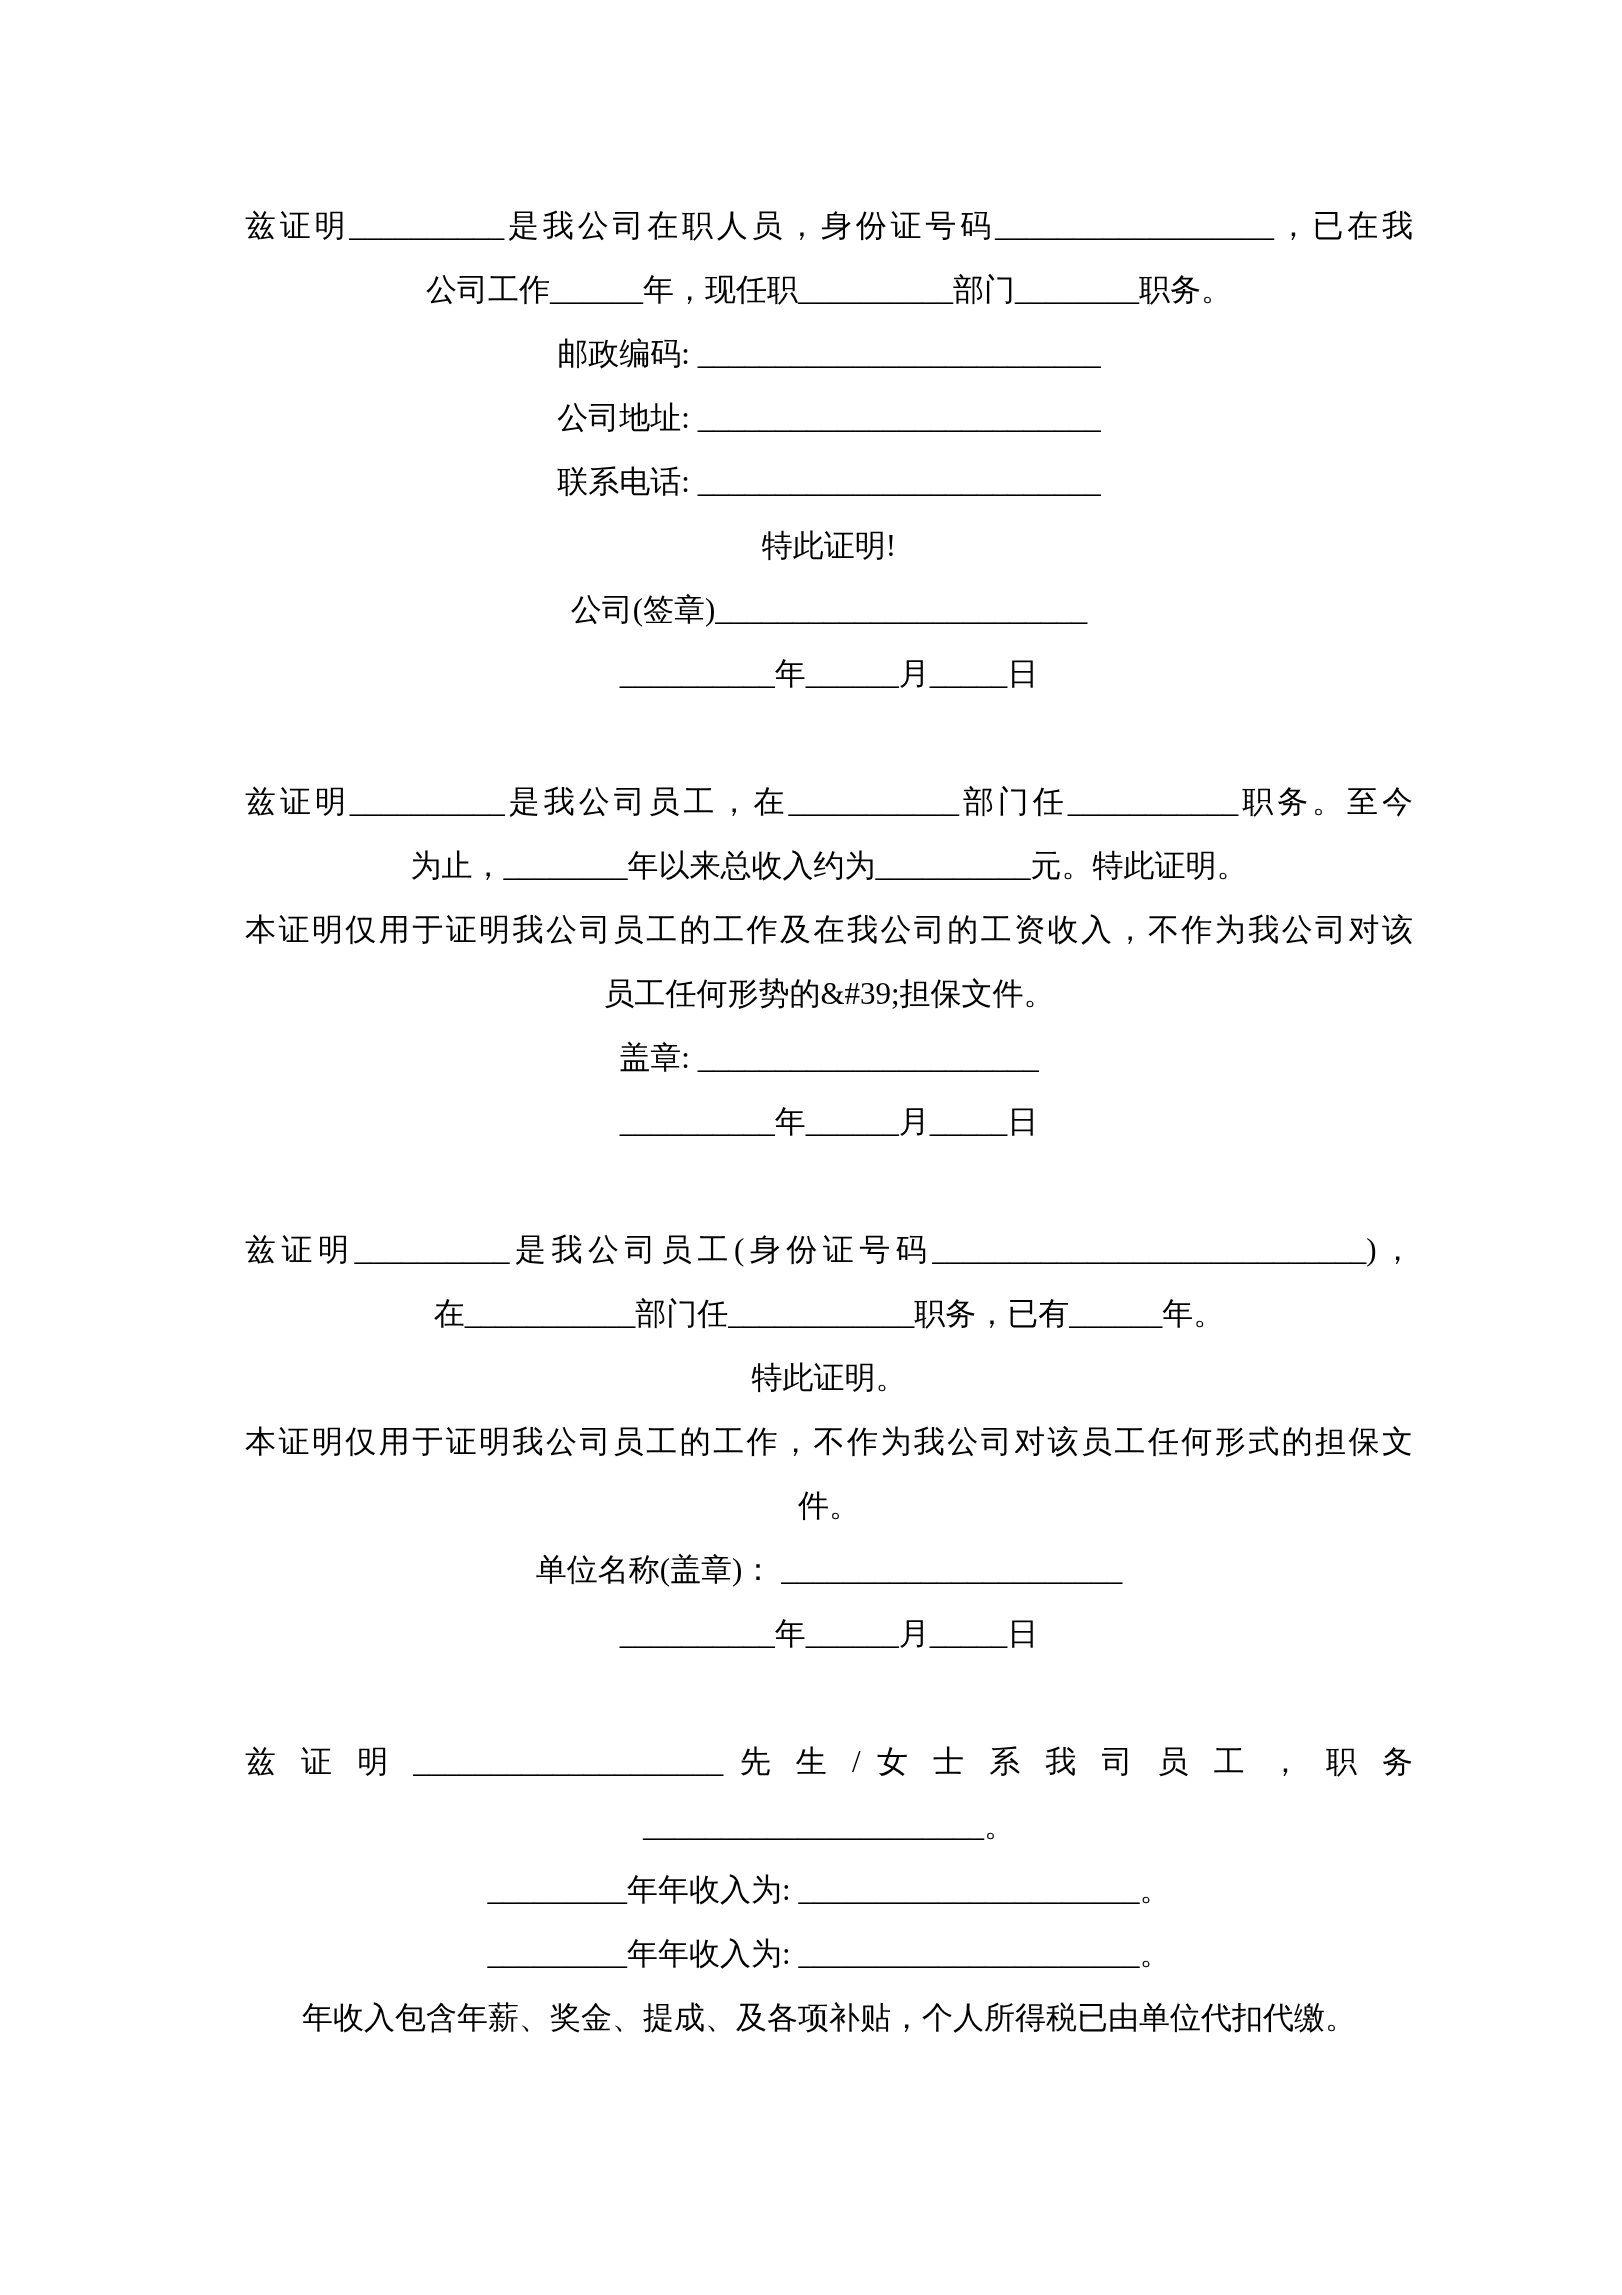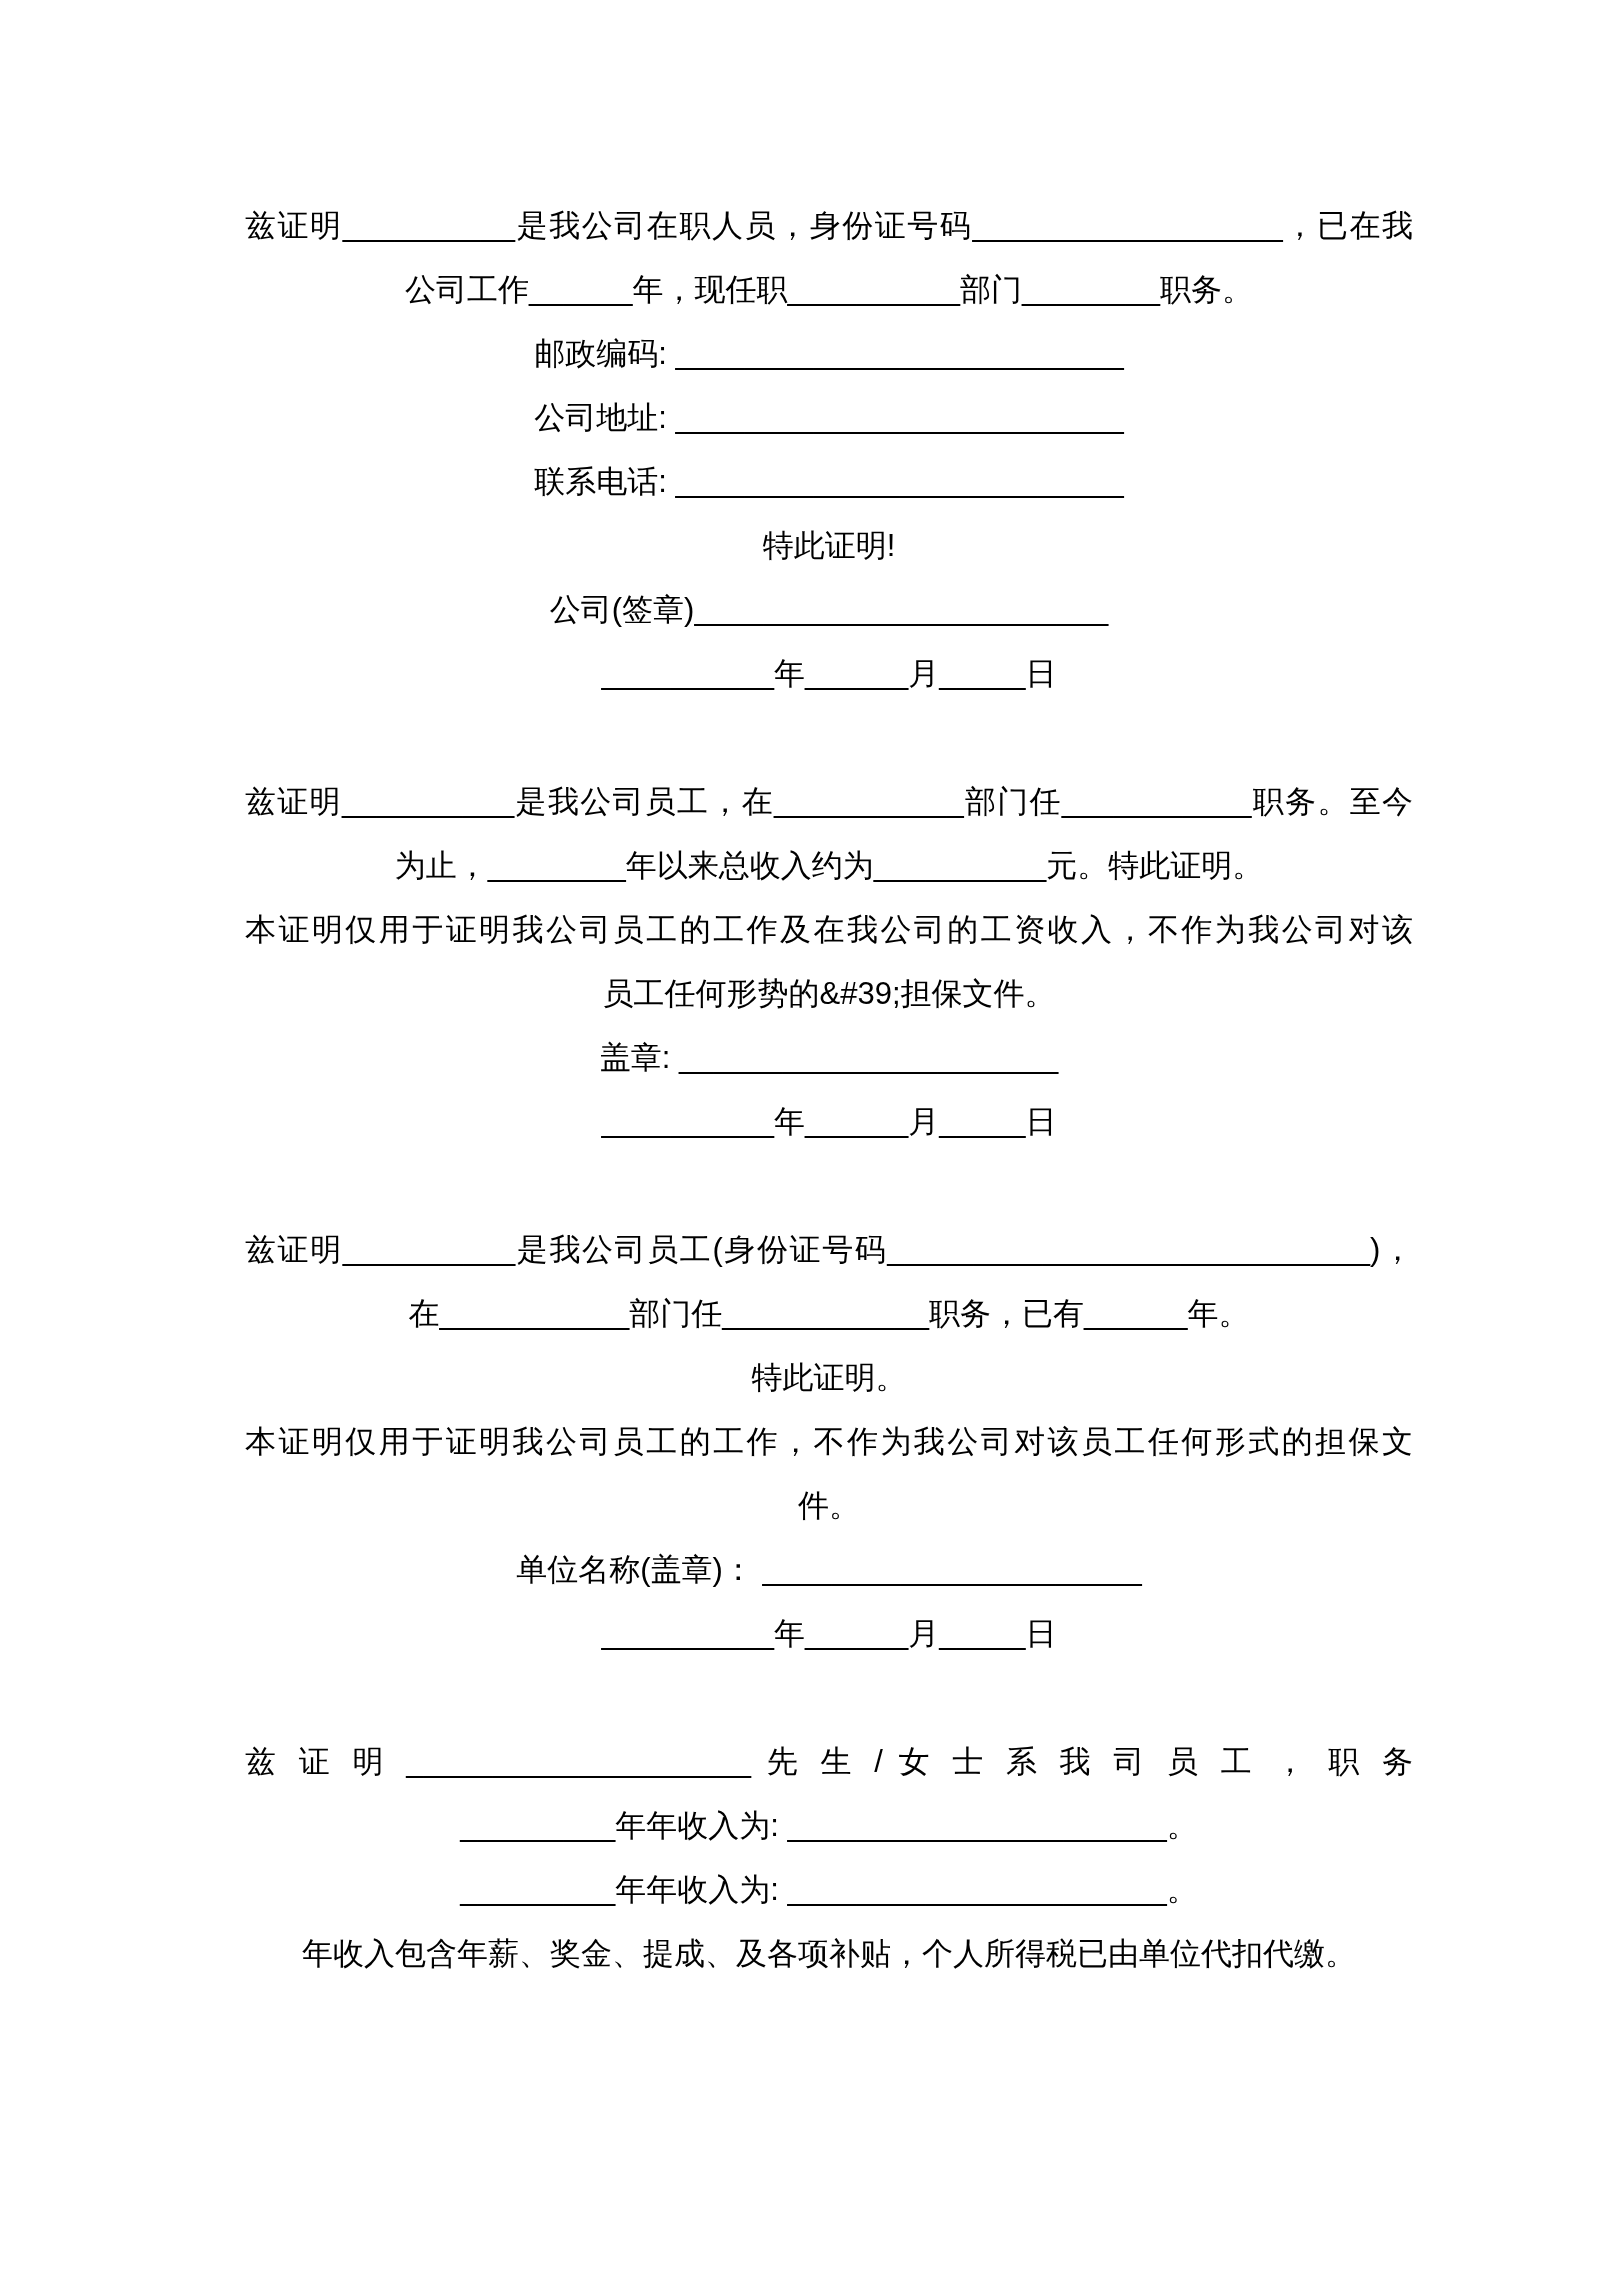--- a/index.html
+++ b/index.html
@@ -6,21 +6,21 @@
     margin: 0;
     padding: 0;
     background: #ffffff;
   }
   .page {
     position: relative;
     width: 1623px;
     height: 2295px;
     background: #ffffff;
     color: #000000;
-    font-family: Liberation Sans, sans-serif;
+    font-family: Liberation Serif, serif;
     overflow: hidden;
   }
   .content {
     position: absolute;
     left: 245px;
     top: 194px;
     width: 1168px;
     font-size: 31px;
     line-height: 64px;
   }
@@ -63,18 +63,19 @@
 
     <div class="line j gap">兹证明__________是我公司员工(身份证号码____________________________)，</div>
     <div class="line">在___________部门任____________职务，已有______年。</div>
     <div class="line">特此证明。</div>
     <div class="line j">本证明仅用于证明我公司员工的工作，不作为我公司对该员工任何形式的担保文</div>
     <div class="line">件。</div>
     <div class="line">单位名称(盖章)： ______________________</div>
     <div class="line">__________年______月_____日</div>
 
     <div class="line j gap">兹 证 明 ____________________ 先 生 / 女 士 系 我 司 员 工 ， 职 务</div>
+    <div class="line">______________________。</div>
     <div class="line">_________年年收入为: ______________________。</div>
     <div class="line">_________年年收入为: ______________________。</div>
     <div class="line">年收入包含年薪、奖金、提成、及各项补贴，个人所得税已由单位代扣代缴。</div>
   </div>
 </div>
 
 
 </body></html>

